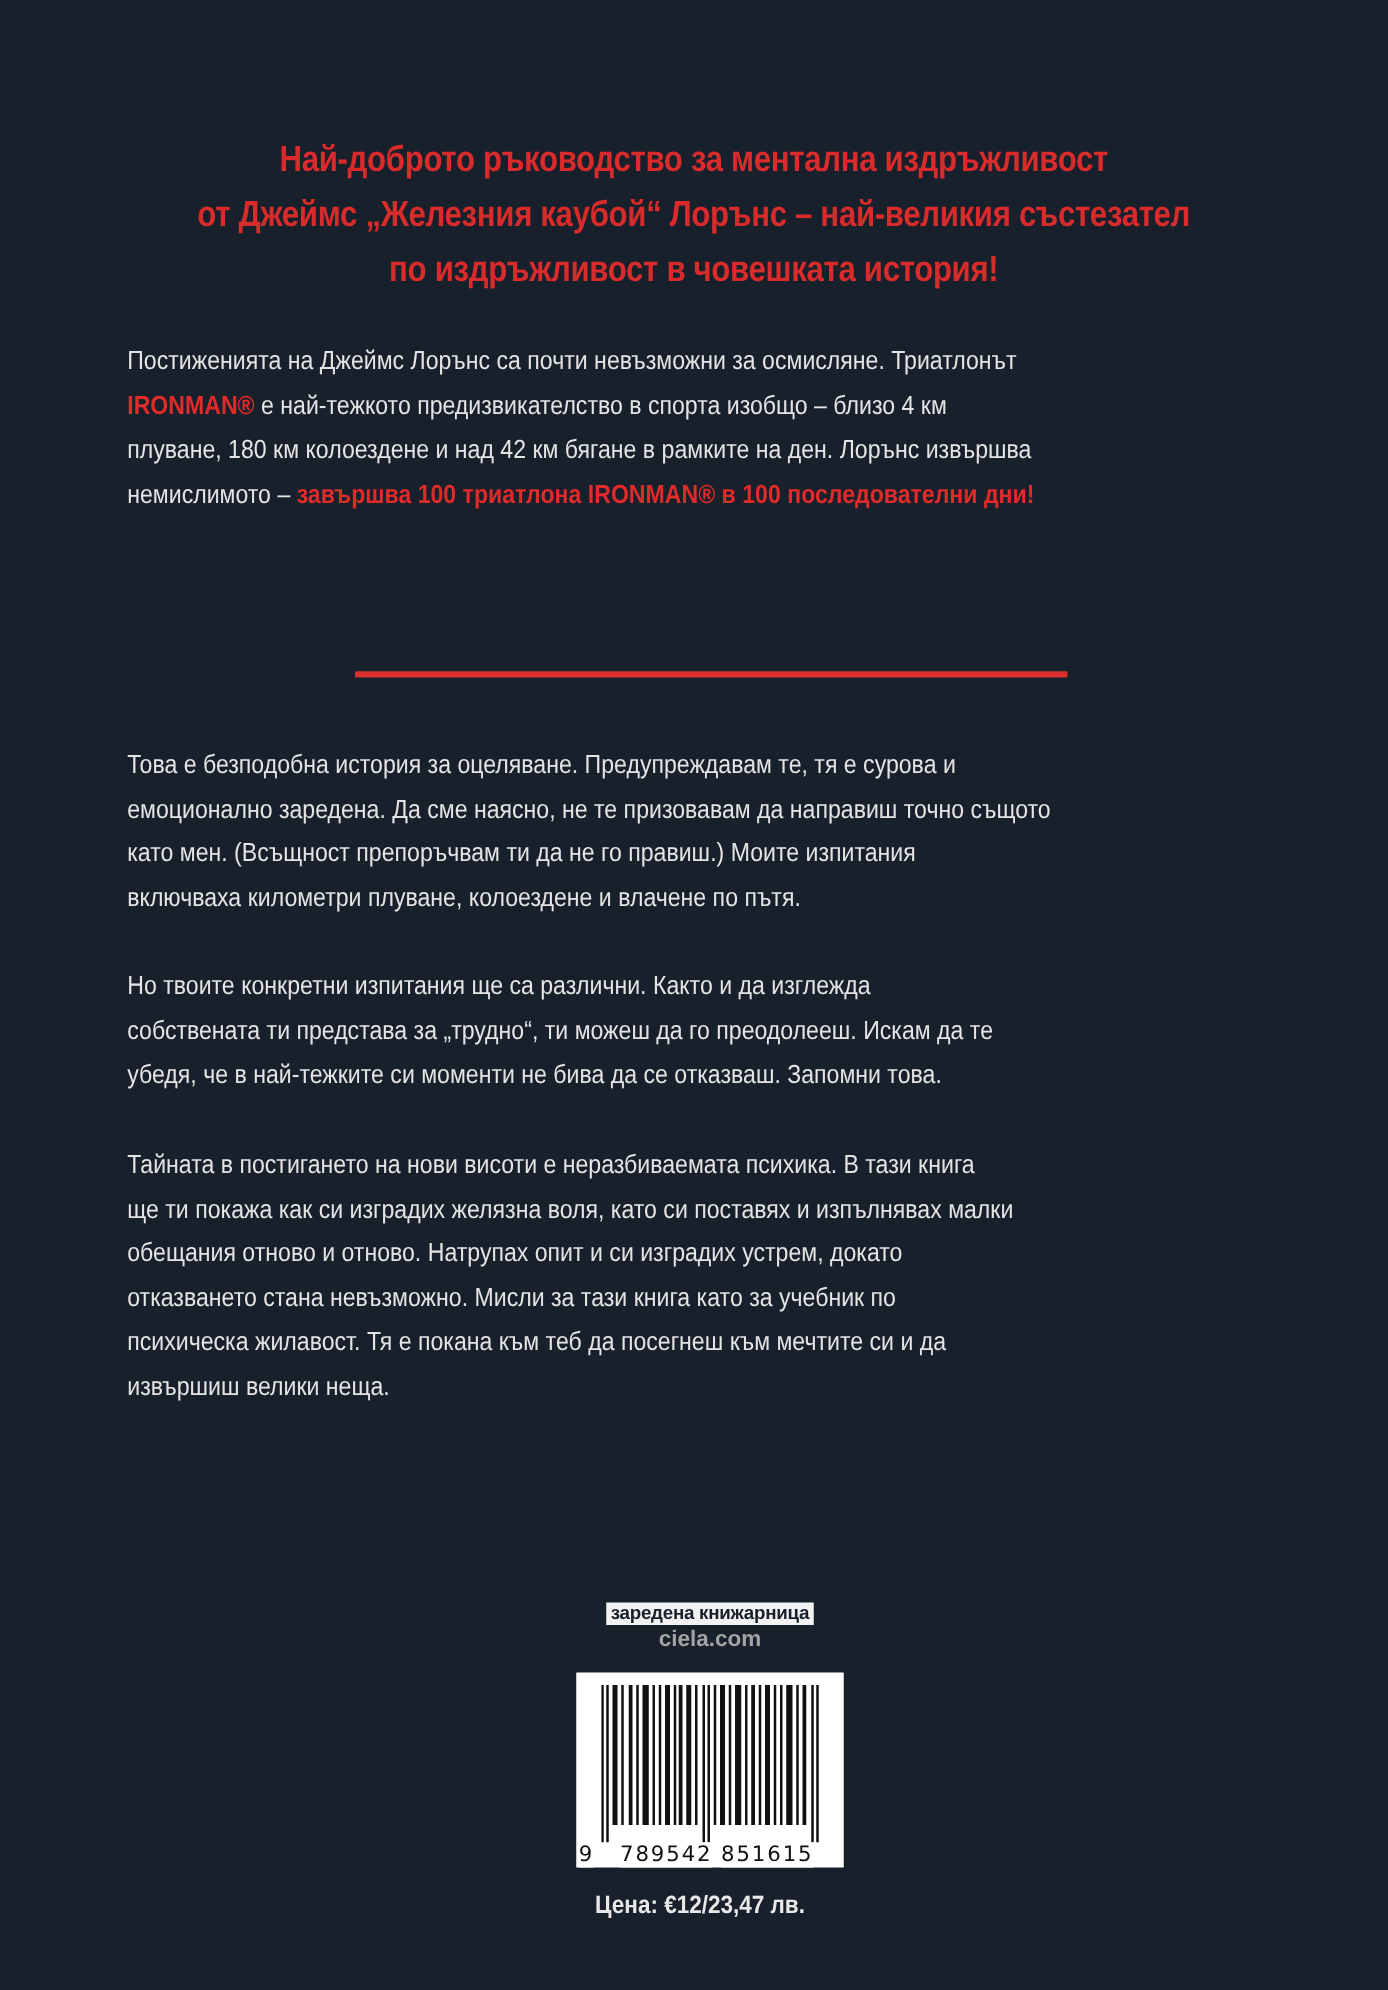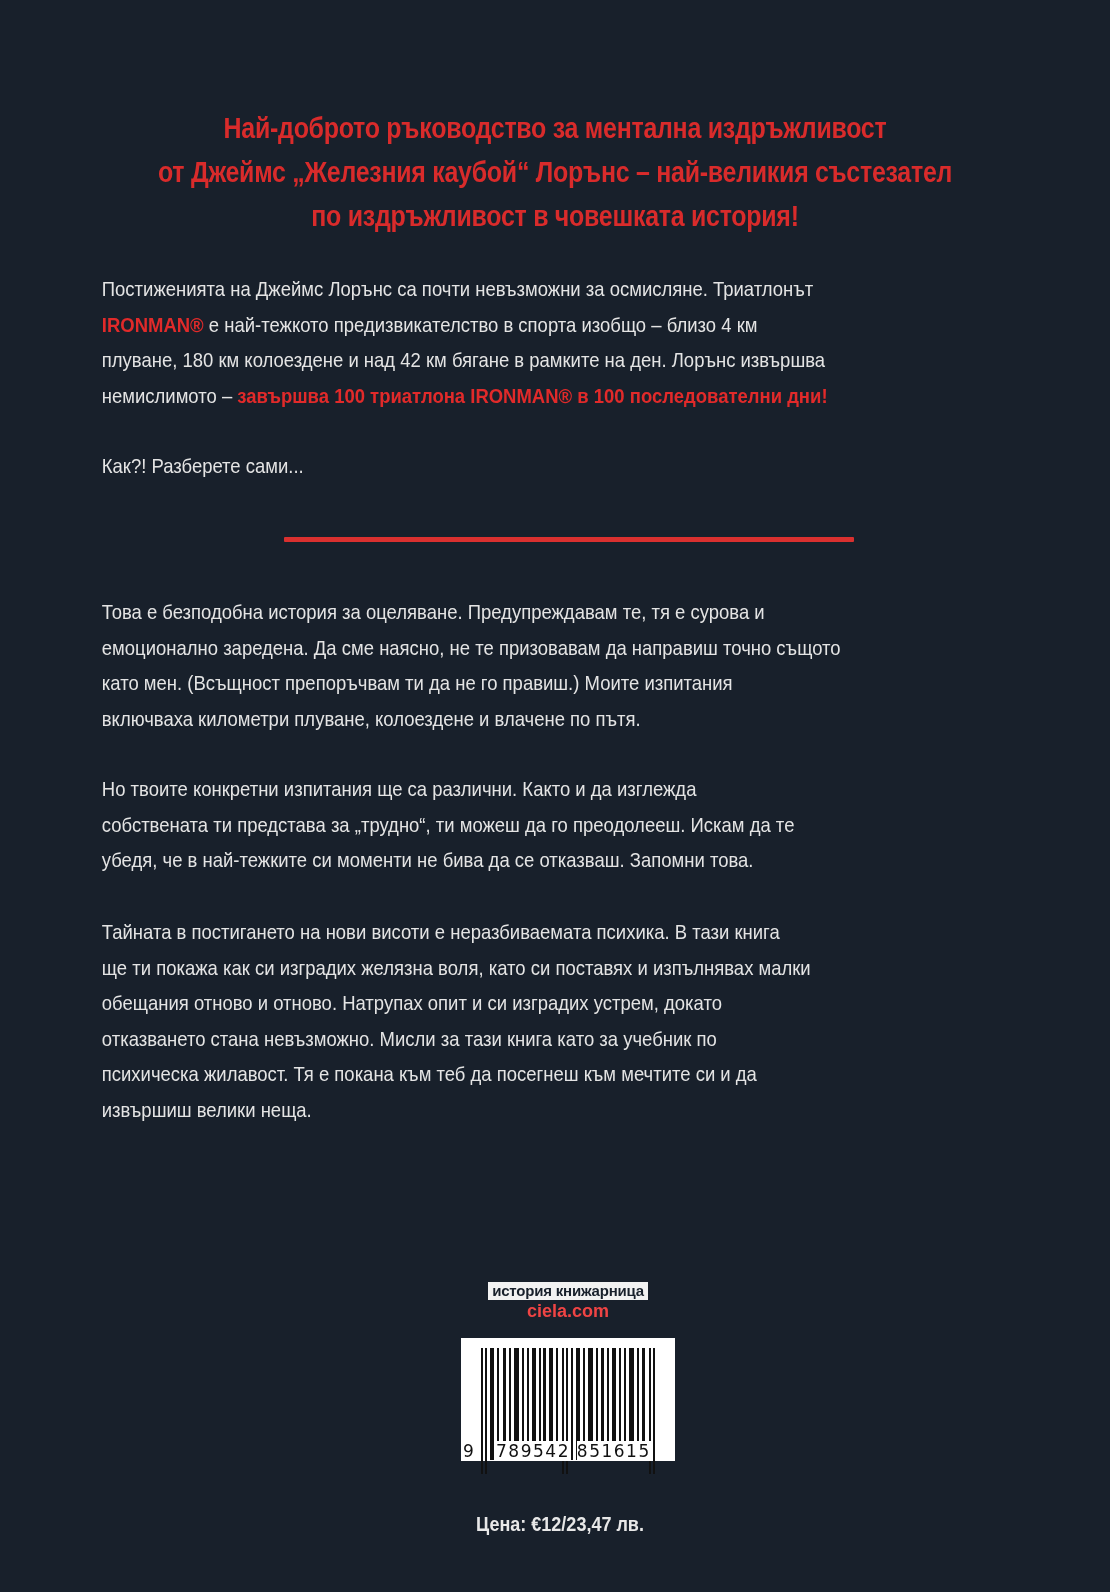--- a/index.html
+++ b/index.html
@@ -81,31 +81,31 @@
       background: #f2f2f2;
       color: #18202b;
       font-size: 15px;
       font-weight: bold;
       line-height: 18px;
       padding: 0 4px;
       letter-spacing: -0.2px;
     }
     .store-site {
       display: block;
-      color: #ef4444;
+      color: #a3a3a3;
       font-size: 18px;
       font-weight: bold;
       line-height: 22px;
     }
     .barcode-box {
       position: absolute;
       top: 1322px;
       left: 461px;
       width: 214px;
-      height: 123px;
+      height: 156px;
       background: #ffffff;
     }
     .barcode-bars {
       position: absolute;
       top: 10px;
       left: 20px;
       width: 176px;
       height: 126px;
     }
     .barcode-digits {
@@ -144,23 +144,20 @@
     <div>по издръжливост в човешката история!</div>
   </div>
 
   <div class="para intro">
     <div class="line condensed">Постиженията на Джеймс Лорънс са почти невъзможни за осмисляне. Триатлонът</div>
     <div class="line condensed"><span class="red-bold">IRONMAN®</span><span> е най-тежкото предизвикателство в спорта изобщо – близо 4 км</span></div>
     <div class="line condensed">плуване, 180 км колоездене и над 42 км бягане в рамките на ден. Лорънс извършва</div>
     <div class="line condensed"><span>немислимото – </span><span class="red-bold">завършва 100 триатлона IRONMAN® в 100 последователни дни!</span></div>
   </div>
 
-  <div class="para how">
-    <div class="line condensed">Как?! Разберете сами...</div>
-  </div>
 
   <div class="divider"></div>
 
   <div class="para p1">
     <div class="line condensed">Това е безподобна история за оцеляване. Предупреждавам те, тя е сурова и</div>
     <div class="line condensed">емоционално заредена. Да сме наясно, не те призовавам да направиш точно същото</div>
     <div class="line condensed">като мен. (Всъщност препоръчвам ти да не го правиш.) Моите изпитания</div>
     <div class="line condensed">включваха километри плуване, колоездене и влачене по пътя.</div>
   </div>
 
@@ -174,21 +171,21 @@
   </div>
 
   <div class="para p2">
     <div class="line condensed">Но твоите конкретни изпитания ще са различни. Както и да изглежда</div>
     <div class="line condensed">собствената ти представа за „трудно“, ти можеш да го преодолееш. Искам да те</div>
     <div class="line condensed">убедя, че в най-тежките си моменти не бива да се отказваш. Запомни това.</div>
   </div>
 
 
   <div class="store-label">
-    <span class="store-tag">история книжарница</span>
+    <span class="store-tag">заредена книжарница</span>
     <span class="store-site">ciela.com</span>
   </div>
 
   <div class="barcode-box">
     <svg class="barcode-bars" viewBox="0 0 176 126" preserveAspectRatio="none">
       <g fill="#111">
         <rect x="0" y="0" width="2" height="126"></rect>
         <rect x="4" y="0" width="2" height="126"></rect>
         <rect x="9" y="0" width="4" height="112"></rect>
         <rect x="16" y="0" width="2" height="112"></rect>

